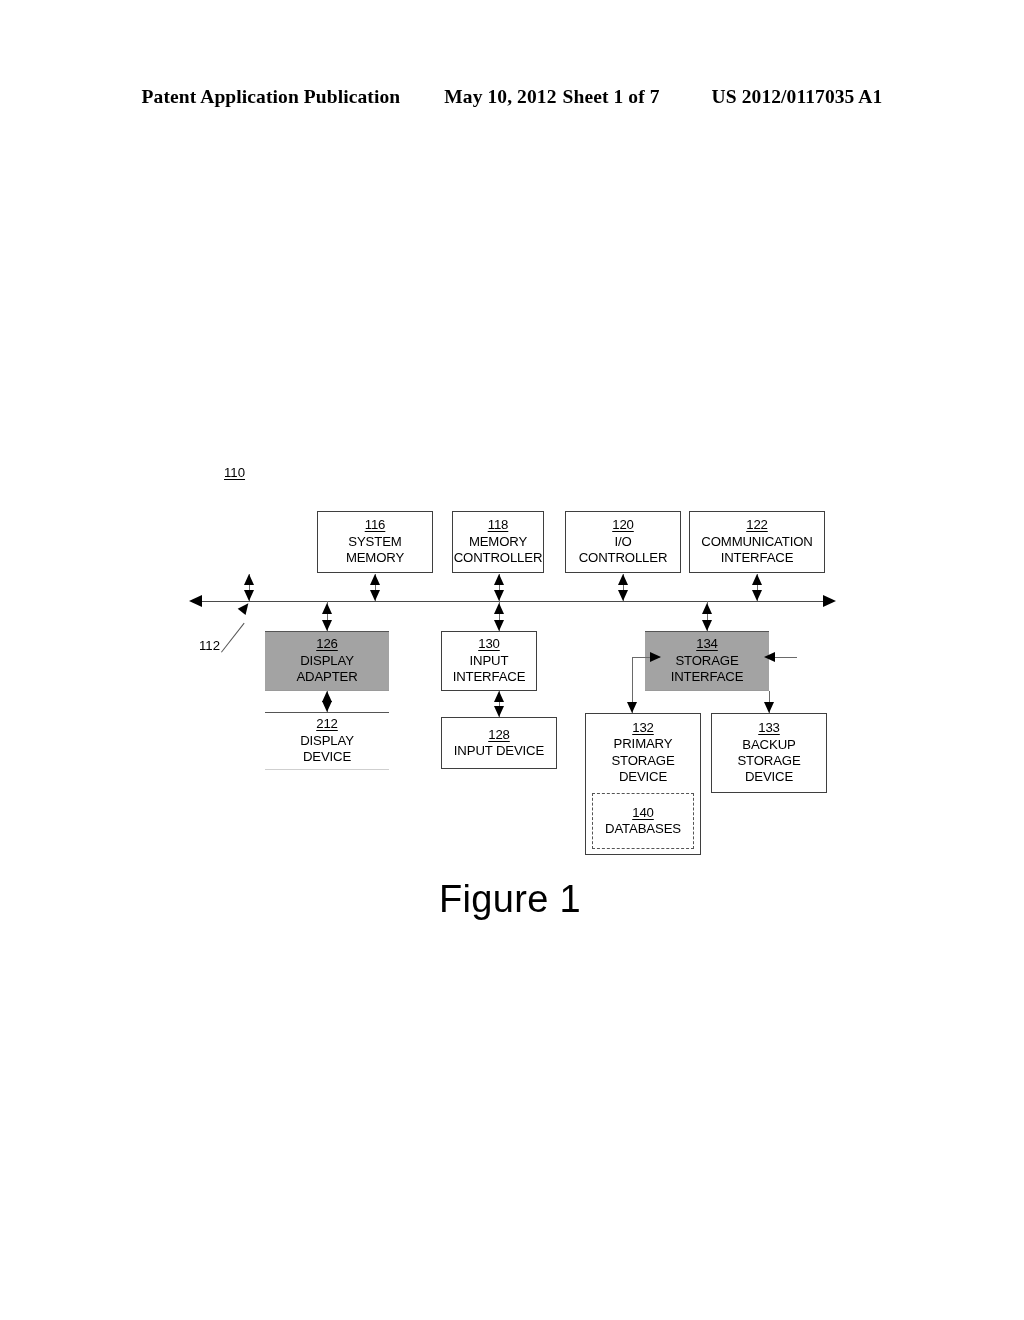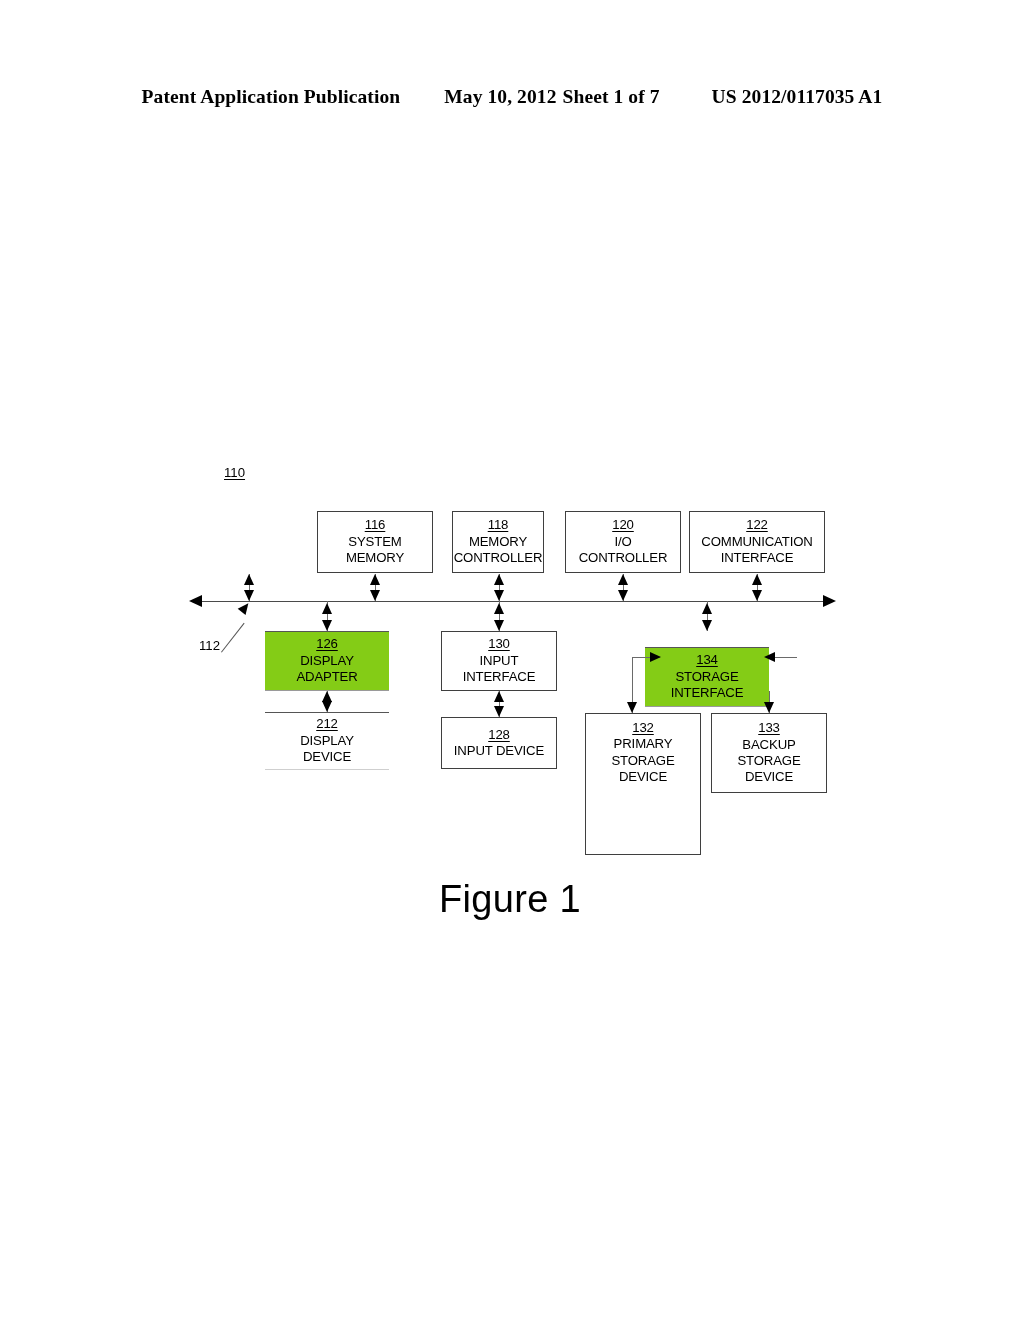--- a/index.html
+++ b/index.html
@@ -60,21 +60,21 @@
   }
   
   .boxed {
     border: 1.2px solid #3f3f3f;
     background: #fff;
   }
   
   .railed {
     border-top: 1.2px solid #555;
     border-bottom: 1.2px solid #9a9a9a;
-    background: #84cc16;
+    background: #a3a3a3;
     justify-content: center;
   }
   .railed-top {
     border-top: 1.2px solid #555;
     background: #fff;
   }
   .dashedbox {
     border: 1.4px dashed #555;
     background: #fff;
   }
@@ -236,27 +236,27 @@
   <div id="leader-112" style="left:221px; top:652px; width:37px; transform:rotate(-52deg);"></div>
   <div class="arrow-up" style="left:240px; top:602px; transform:rotate(38deg);"></div>
   <div class="callout" style="left:199px; top:638px;">112</div>
 
   <div class="node railed" style="left:265px; top:631px; width:124px; height:60px;">
     <span class="ref">126</span>
     <span class="lbl">DISPLAY</span>
     <span class="lbl">ADAPTER</span>
   </div>
 
-  <div class="node boxed" style="left:441px; top:631px; width:116px; height:60px;">
+  <div class="node boxed" style="left:441px; top:631px; width:96px; height:60px;">
     <span class="ref">130</span>
     <span class="lbl">INPUT</span>
     <span class="lbl">INTERFACE</span>
   </div>
 
-  <div class="node railed" style="left:645px; top:631px; width:124px; height:60px;margin-top:16px;">
+  <div class="node railed" style="left:645px; top:631px; width:124px; height:60px;">
     <span class="ref">134</span>
     <span class="lbl">STORAGE</span>
     <span class="lbl">INTERFACE</span>
   </div>
 
   <div class="vline" style="left:327px; top:601px; height:30px;"></div>
   <div class="arrow-up" style="left:321.5px; top:603px;"></div>
   <div class="arrow-down" style="left:321.5px; top:620px;"></div>
 
   <div class="vline" style="left:499px; top:601px; height:30px;"></div>
@@ -281,20 +281,24 @@
     <span class="lbl">INPUT DEVICE</span>
   </div>
 
   <div class="node boxed" style="left:585px; top:713px; width:116px; height:142px; justify-content:flex-start; padding-top:6px;">
     <span class="ref">132</span>
     <span class="lbl">PRIMARY</span>
     <span class="lbl">STORAGE</span>
     <span class="lbl">DEVICE</span>
   </div>
 
+  <div class="node dashedbox" style="left:592px; top:793px; width:102px; height:56px;">
+    <span class="ref">140</span>
+    <span class="lbl">DATABASES</span>
+  </div>
 
   <div class="node boxed" style="left:711px; top:713px; width:116px; height:80px;">
     <span class="ref">133</span>
     <span class="lbl">BACKUP</span>
     <span class="lbl">STORAGE</span>
     <span class="lbl">DEVICE</span>
   </div>
 
   <div class="vline" style="left:327px; top:691px; height:21px;"></div>
   <div class="arrow-up" style="left:321.5px; top:691px;"></div>

